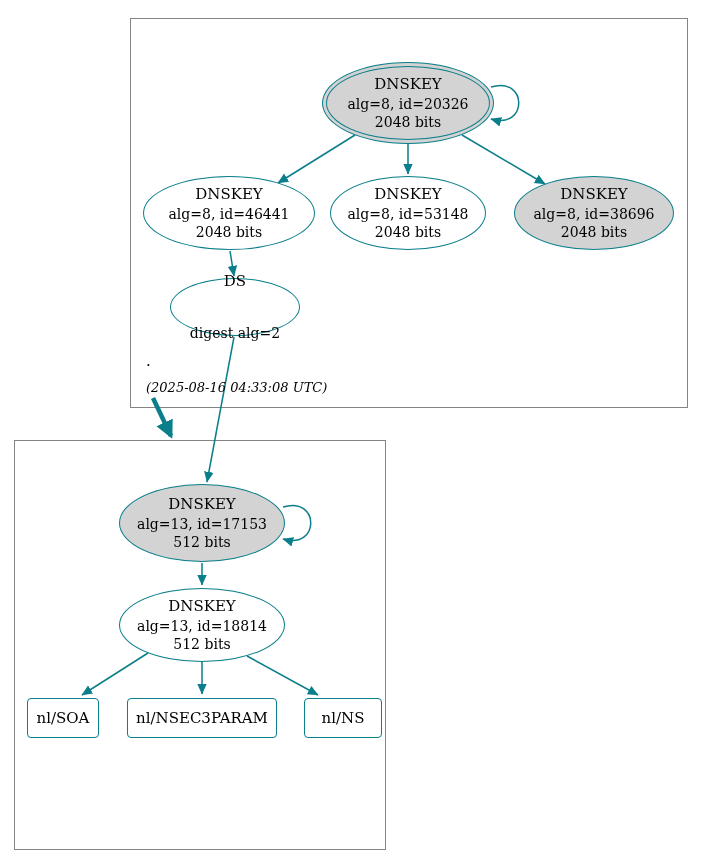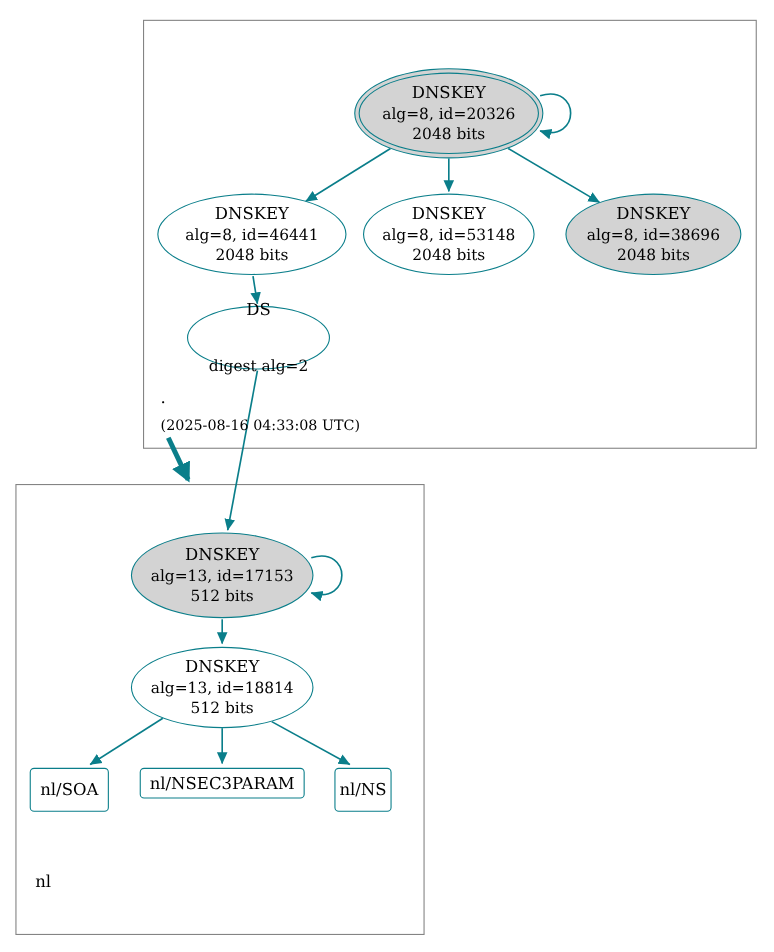--- a/index.html
+++ b/index.html
@@ -25,21 +25,21 @@
   .node .title { font-size:15px; }
   .node .detail { font-size:14px; }
 
   .rrset {
     position:absolute; display:flex; align-items:center; justify-content:center;
     border:1.5px solid #0a7e8a; border-radius:4px; background:#fff; font-size:15px;
   }
 
   .zone-label { position:absolute; }
   .zone-name { font-size:15px; margin-bottom:10px; }
-  .zone-ts { font-size:13px; }
+  .zone-ts { font-size:13px;font-style:italic; }
 </style>
 </head>
 <body>
 
 <div id="canvas">
 
   <div class="zone-box" style="left:130px; top:18px; width:558px; height:390px;"></div>
   <div class="zone-box" style="left:14px; top:440px; width:372px; height:410px;"></div>
 
   <svg class="edges" viewBox="0 0 704 865">
@@ -104,30 +104,29 @@
   <div class="node" style="left:119px; top:588px; width:166px; height:74px;">
     <span class="title">DNSKEY</span>
     <span class="detail">alg=13, id=18814</span>
     <span class="detail">512 bits</span>
   </div>
 
   <div class="rrset" style="left:27px; top:698px; width:72px; height:40px;">
     <span>nl/SOA</span>
   </div>
 
-  <div class="rrset" style="left:127px; top:698px; width:150px; height:28px;">
+  <div class="rrset" style="left:127px; top:698px; width:150px; height:40px;">
     <span>nl/NSEC3PARAM</span>
   </div>
 
-  <div class="rrset" style="left:304px; top:698px; width:52px; height:40px;">
+  <div class="rrset" style="left:304px; top:698px; width:78px; height:40px;">
     <span>nl/NS</span>
   </div>
 
   <div class="zone-label" style="left:146px; top:352px;">
     <div class="zone-name">.</div>
     <div class="zone-ts">(2025-08-16 04:33:08 UTC)</div>
   </div>
 
   <div class="zone-label" style="left:32px; top:792px;">
-    <div class="zone-name">nl</div>
   </div>
 
 </div>
 
 </body></html>

